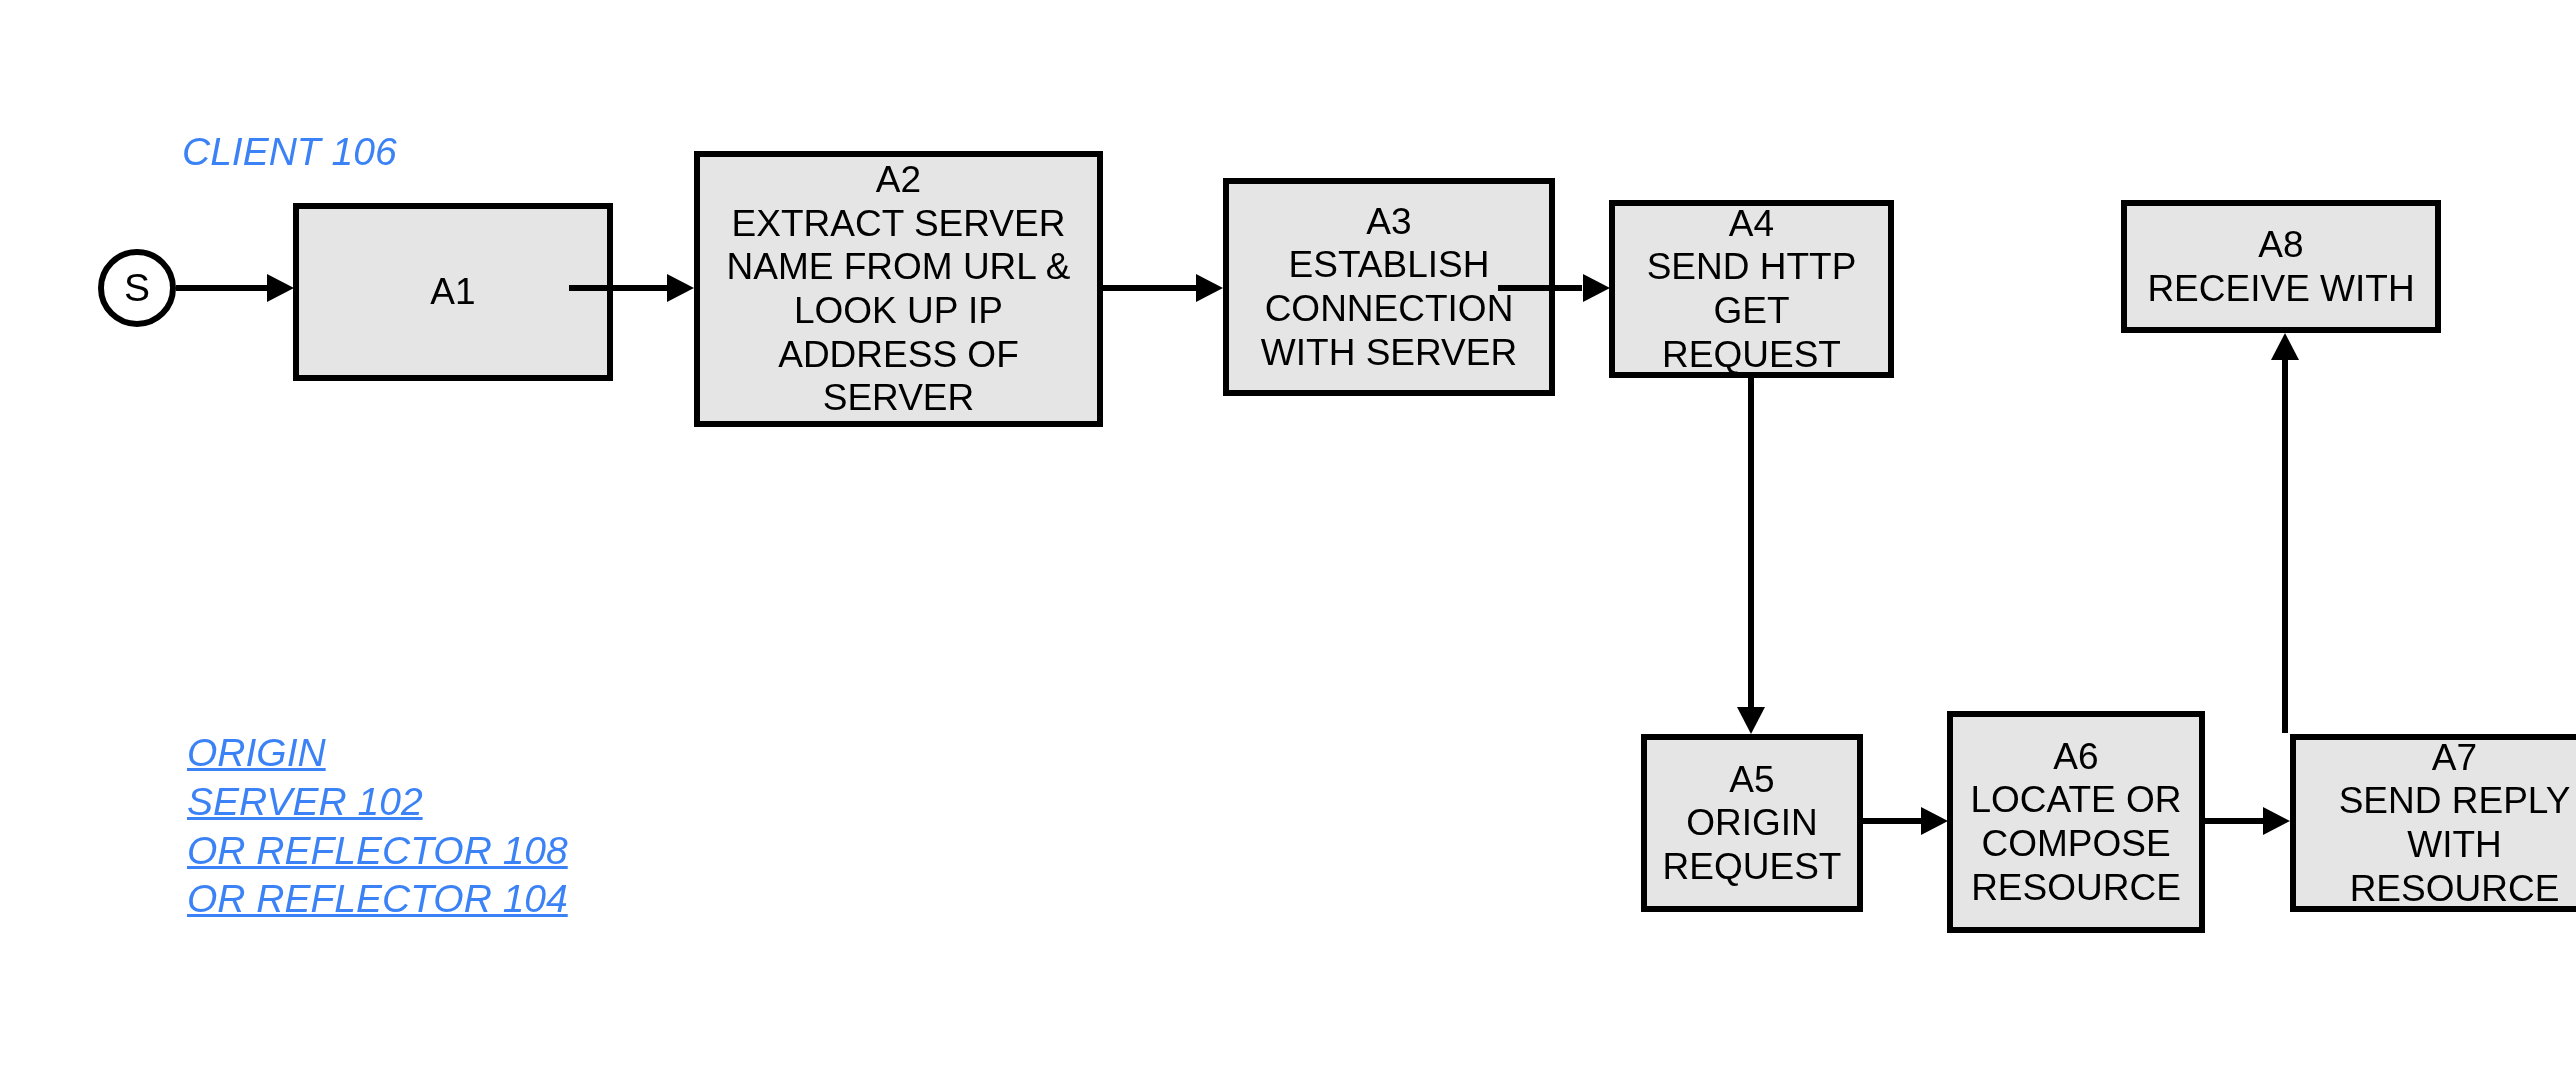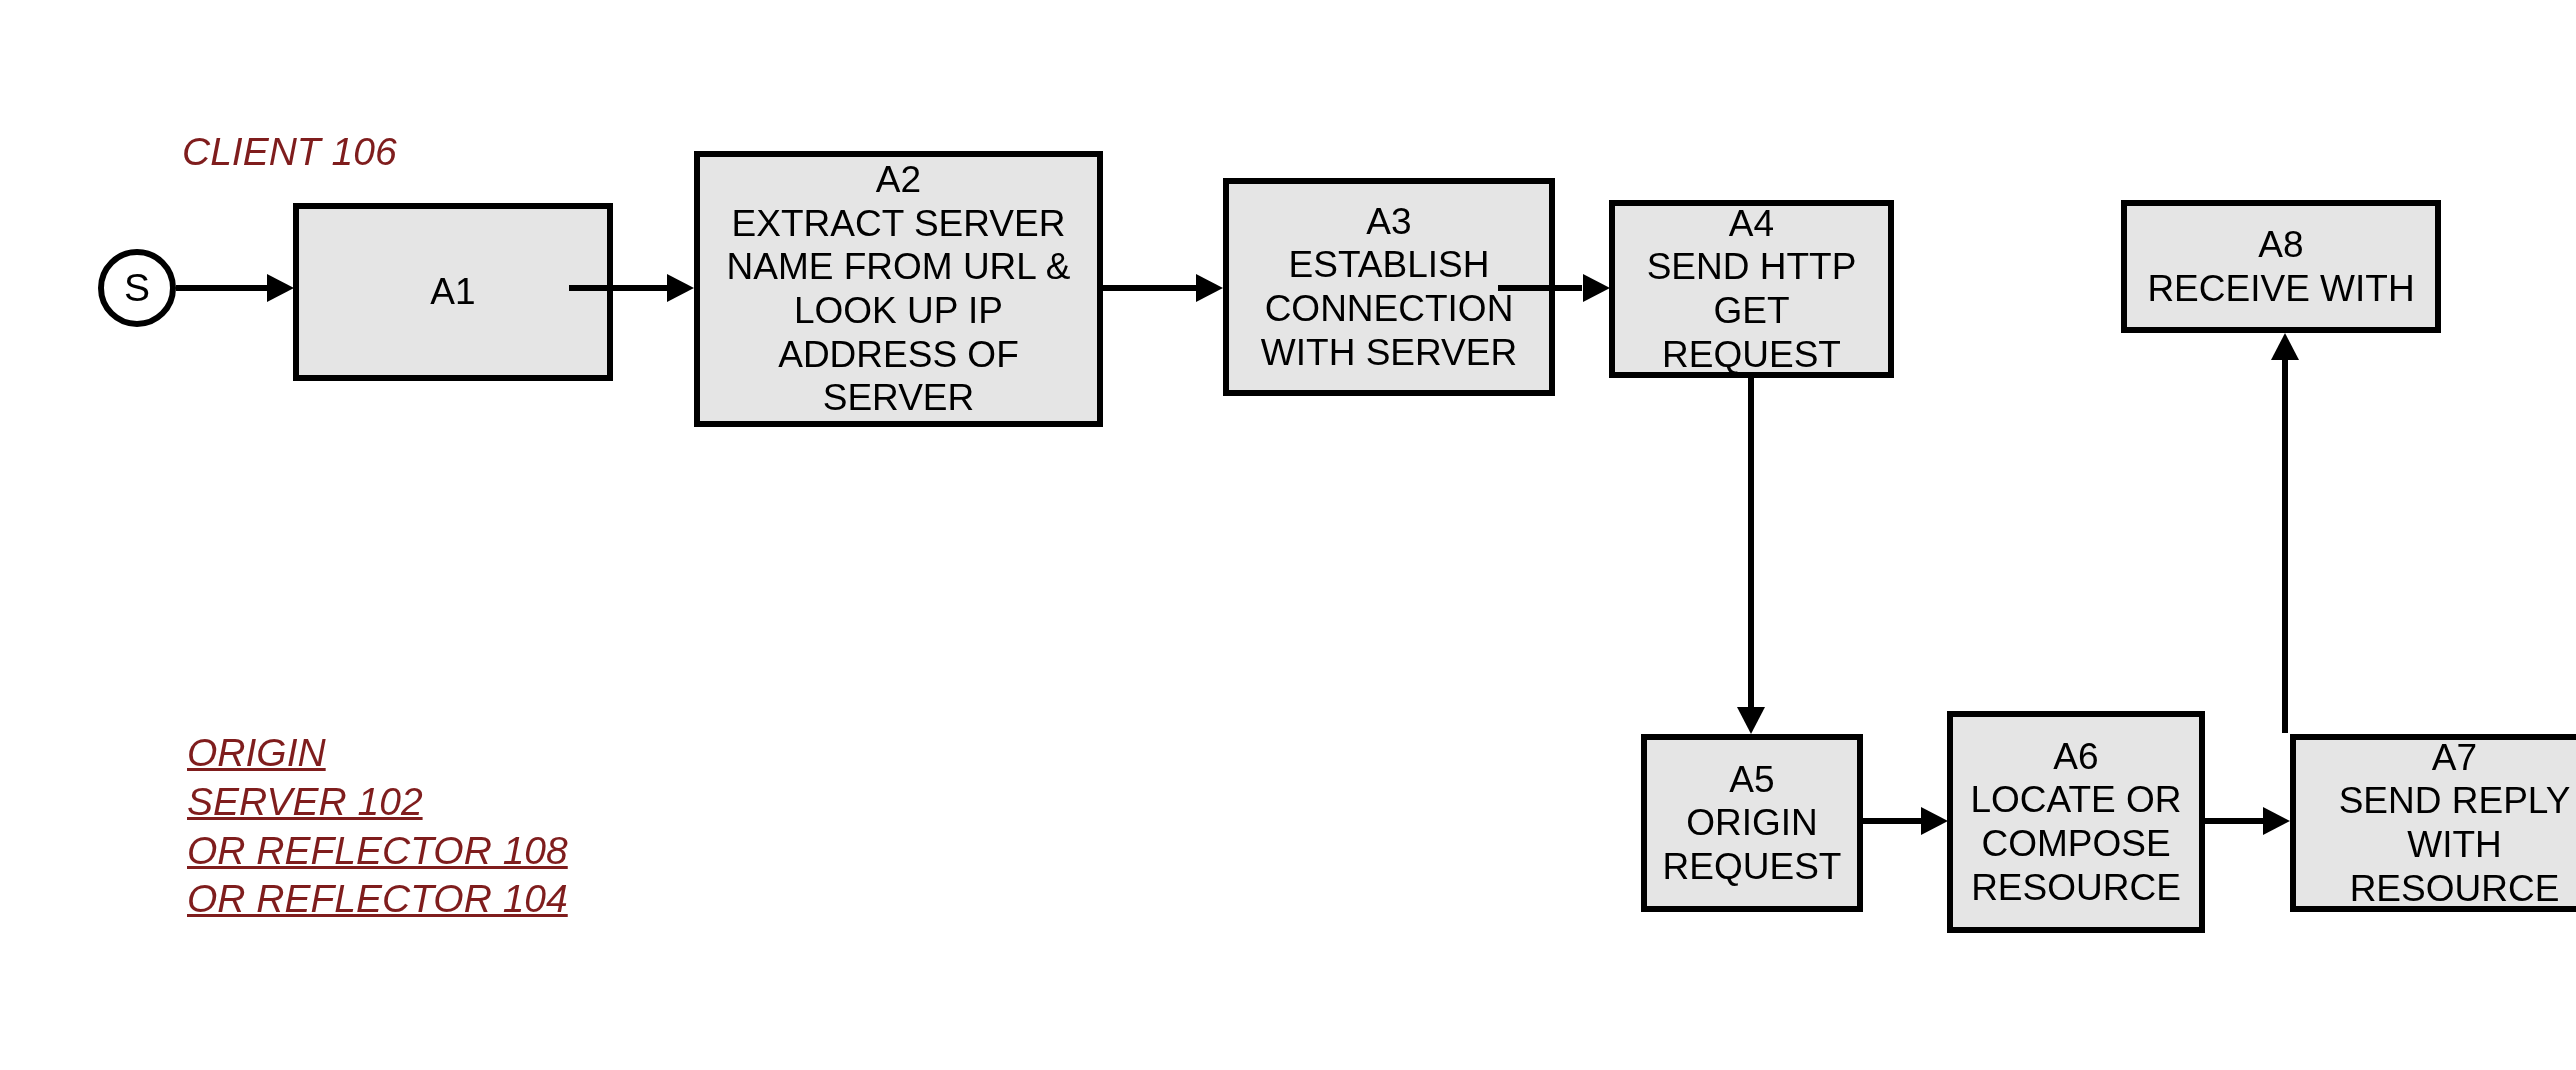--- a/index.html
+++ b/index.html
@@ -9,21 +9,21 @@
     width: 2576px;
     height: 1071px;
     position: relative;
   }
   .label {
     position: absolute;
     font-style: italic;
     font-weight: 400;
     font-size: 39px;
     line-height: 1.2;
-    color: #7f1d1d;
+    color: #3b82f6;
   }
   .box {
     position: absolute;
     border: 6.2px solid #000;
     background: #e5e5e5;
     display: flex;
     align-items: center;
     justify-content: center;
     text-align: center;
     font-size: 37px;

